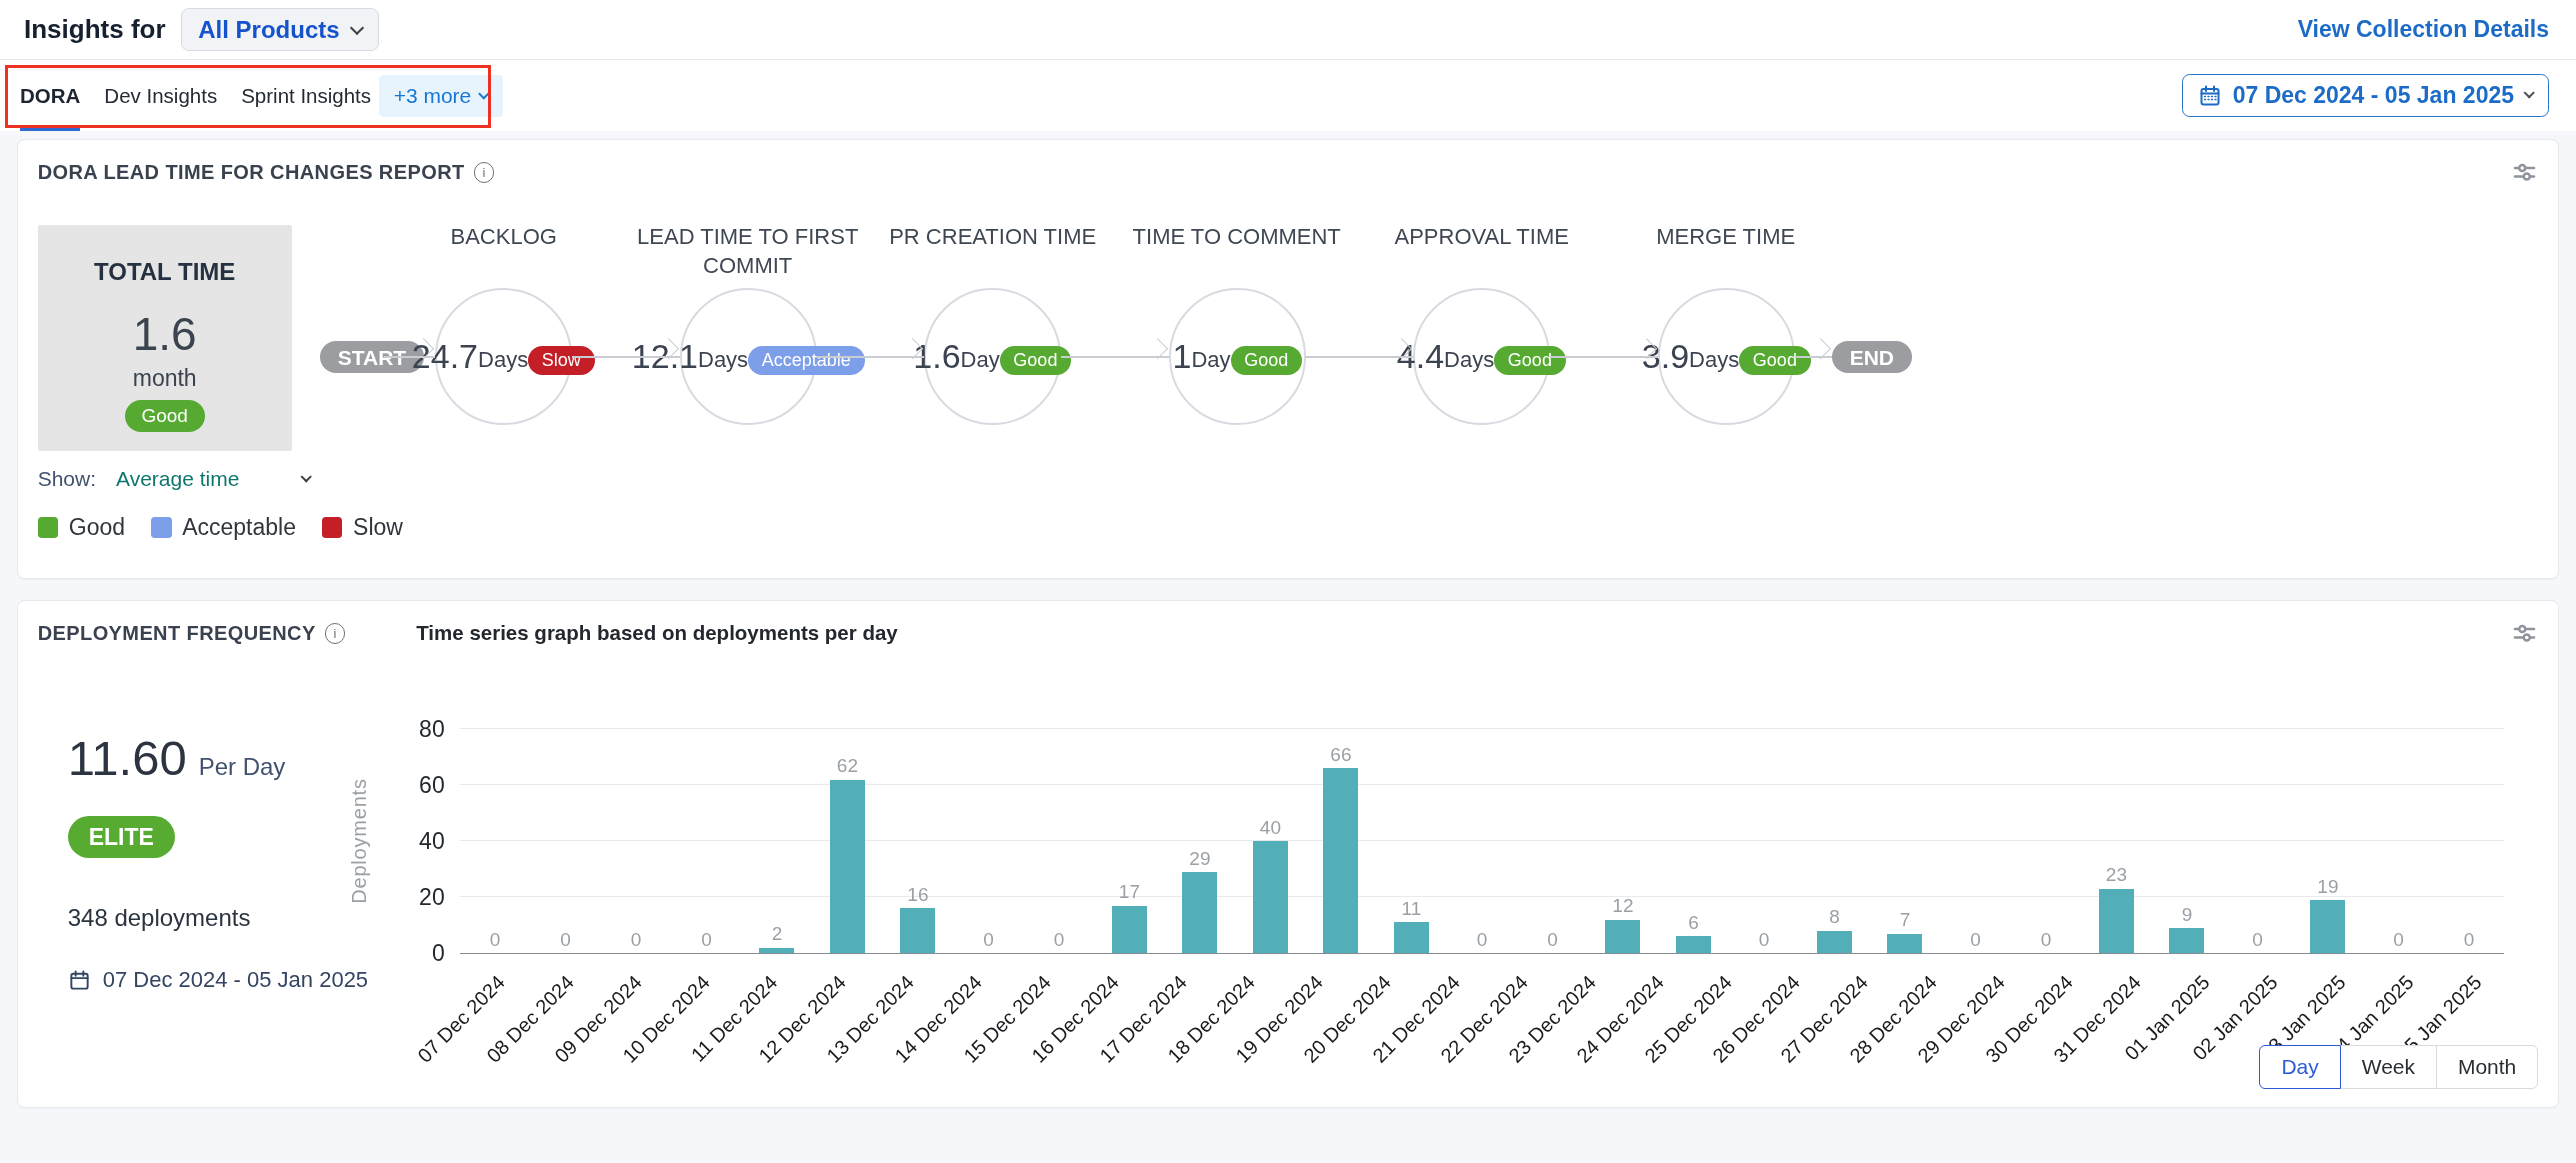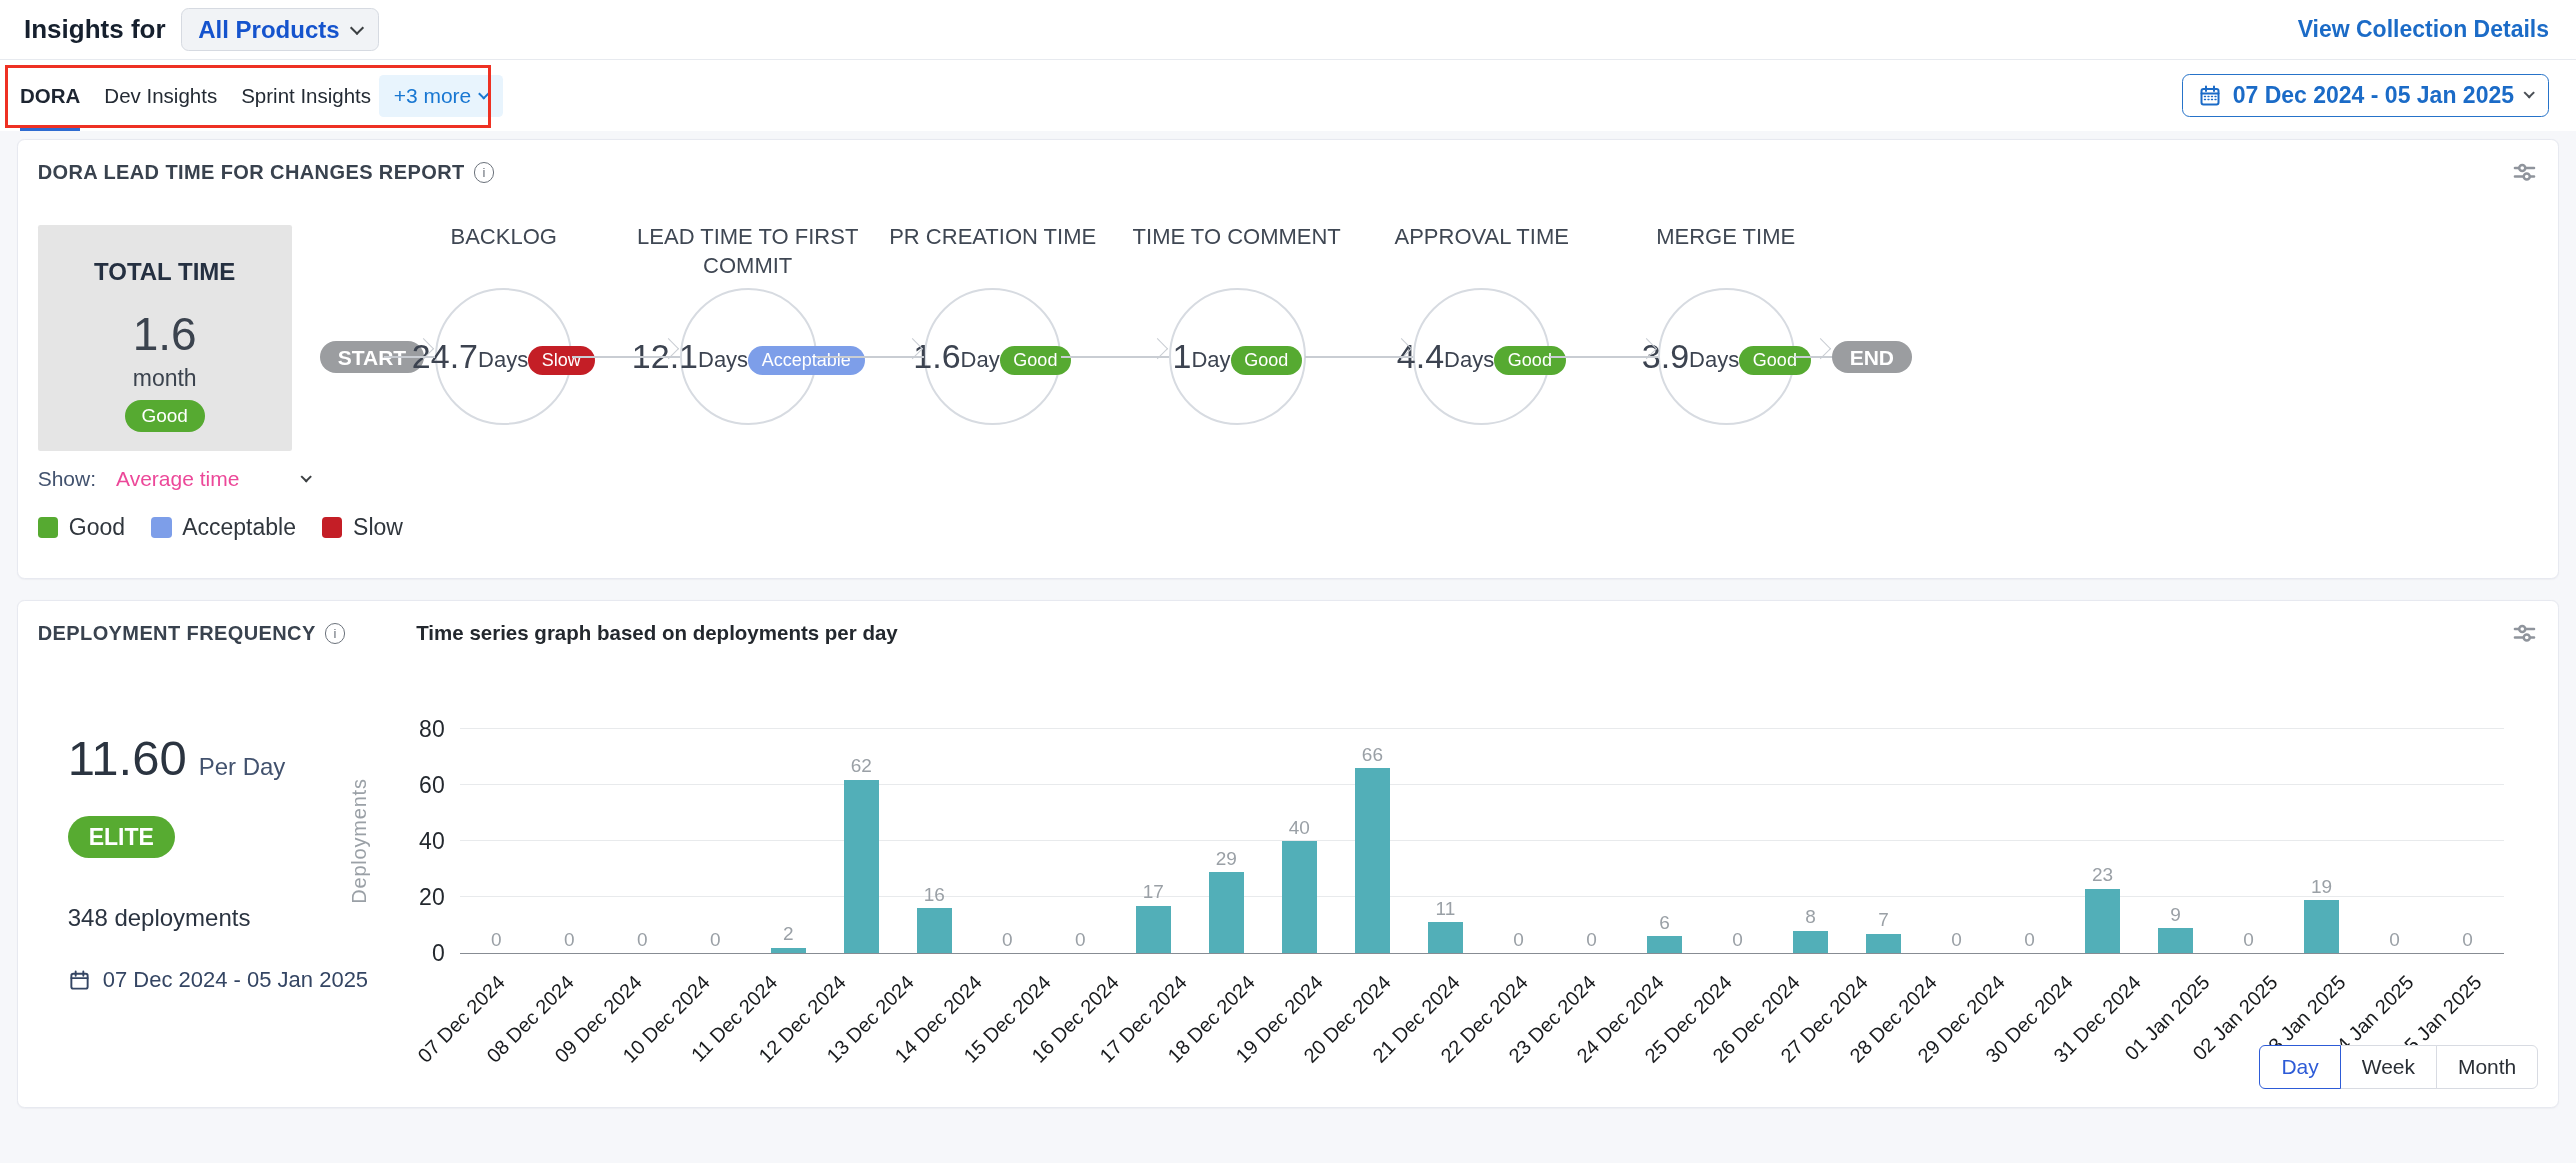--- a/index.html
+++ b/index.html
@@ -100,21 +100,21 @@
   .stage-unit  { font-size:22px; color:#3c4350; margin-top:6px; }
   .stage-circle .pill { margin-top:7.6px; font-size:18px; padding:3.8px 13.7px; }
   .connector { position:absolute; height:1.9px; background:#c9cdd3; }
   .connector::after {
     content:""; position:absolute; right:0.8px; top:-6.8px; width:14.4px; height:14.4px;
     border-top:1.9px solid #c9cdd3; border-right:1.9px solid #c9cdd3;
     transform:rotate(45deg); transform-origin:100% 0;
   }
   .show-row { margin-top:1.5px; display:flex; align-items:center; width:273px; font-size:21px; }
   .show-label { color:#42526e; }
-  .show-value { margin-left:20px; color:#ec4899; }
+  .show-value { margin-left:20px; color:#0f766e; }
   .show-row .chev { margin-left:auto; color:#3c4043; width:8.4px; height:8.4px; border-width:2.3px; }
   .legend-row { margin-top:23px; display:flex; align-items:center; gap:26px; }
   .legend-item { display:flex; align-items:center; gap:10.6px; font-size:23px; color:#30363d; }
   .legend-swatch { width:20.5px; height:20.5px; border-radius:3.8px; }
 
   
   .df-subtitle { margin-left:71px; font-size:20.5px; font-weight:700; color:#23282e; }
   .df-body { position:relative; display:flex; height:466px; }
   .df-left { width:338px; padding:85px 0 0 30px; }
   .df-rate { display:flex; align-items:baseline; gap:12px; }
@@ -375,20 +375,24 @@
             </div>
             <div class="slot">
               <div class="val">0</div>
               <div class="bar" style="height: 0%; background: rgb(82, 175, 184);"></div>
             </div>
             <div class="slot">
               <div class="val">0</div>
               <div class="bar" style="height: 0%; background: rgb(82, 175, 184);"></div>
             </div>
             <div class="slot">
+              <div class="val">12</div>
+              <div class="bar" style="height: 15%; background: rgb(82, 175, 184);"></div>
+            </div>
+            <div class="slot">
               <div class="val">6</div>
               <div class="bar" style="height: 7.5%; background: rgb(82, 175, 184);"></div>
             </div>
             <div class="slot">
               <div class="val">0</div>
               <div class="bar" style="height: 0%; background: rgb(82, 175, 184);"></div>
             </div>
             <div class="slot">
               <div class="val">8</div>
               <div class="bar" style="height: 10%; background: rgb(82, 175, 184);"></div>

